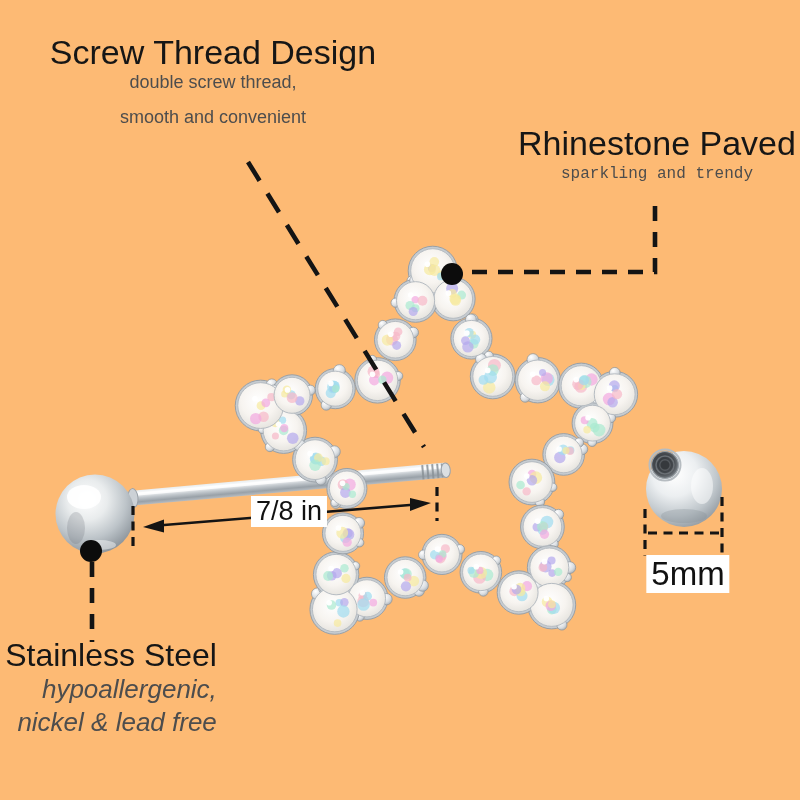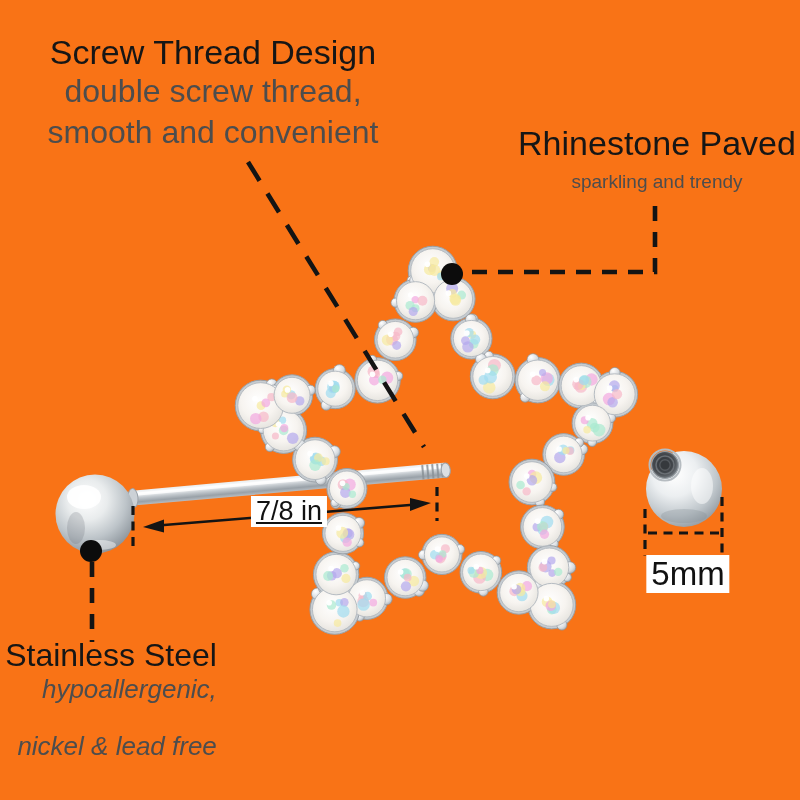--- a/index.html
+++ b/index.html
@@ -1,40 +1,40 @@
 <!DOCTYPE html>
 <html><head>
 <meta charset="utf-8">
 <style>
   html,body{margin:0;padding:0;background:#ffffff;}
   .stage{
-    position:relative;width:800px;height:800px;background:#f97316;overflow:hidden;
+    position:relative;width:800px;height:800px;background:#fdba74;overflow:hidden;
     font-family:"Liberation Sans","DejaVu Sans",sans-serif;
   }
   .stage svg{position:absolute;left:0;top:0;}
   .callout{position:absolute;text-align:center;transform:translateX(-50%);white-space:nowrap;}
   .callout .title{color:#161616;font-weight:400;}
   .callout .sub{color:#4d4d4d;}
   #co-screw{left:213px;top:33px;}
   #co-screw .title{font-size:34px;}
-  #co-screw .sub{font-size:32px;line-height:1.2;}
-  #co-screw .sub + .sub{margin-top:3px;}
+  #co-screw .sub{font-size:18px;line-height:1.2;}
+  #co-screw .sub + .sub{margin-top:13px;}
   #co-rhine{left:657px;top:124px;}
   #co-rhine .title{font-size:34px;}
-  #co-rhine .sub{font-size:19px;margin-top:8px;}
+  #co-rhine .sub{font-size:16px;margin-top:2px;font-family:Liberation Mono, monospace;}
   #co-stainless{left:111px;top:637px;text-align:right;}
   #co-stainless .title{font-size:32px;}
   #co-stainless .sub{font-size:26px;line-height:1.2;font-style:italic;}
   #co-stainless .sub:first-of-type{margin-top:9px;}
-  #co-stainless .sub + .sub{margin-top:26px;}
+  #co-stainless .sub + .sub{margin-top:2px;}
   .measure-label{
     position:absolute;transform:translateX(-50%);color:#111;background:#ffffff;
     padding:0 5px;white-space:nowrap;
   }
-  #len-label{left:289px;top:496px;font-size:27px;text-decoration:underline;}
+  #len-label{left:289px;top:496px;font-size:27px;}
   #ball-label{left:688px;top:555px;font-size:33px;}
 </style>
 </head>
 <body>
 
 <div class="stage">
 
   <svg width="800" height="800" viewBox="0 0 800 800">
     <defs>
       <linearGradient id="barGrad" x1="0" y1="0" x2="0" y2="1">

